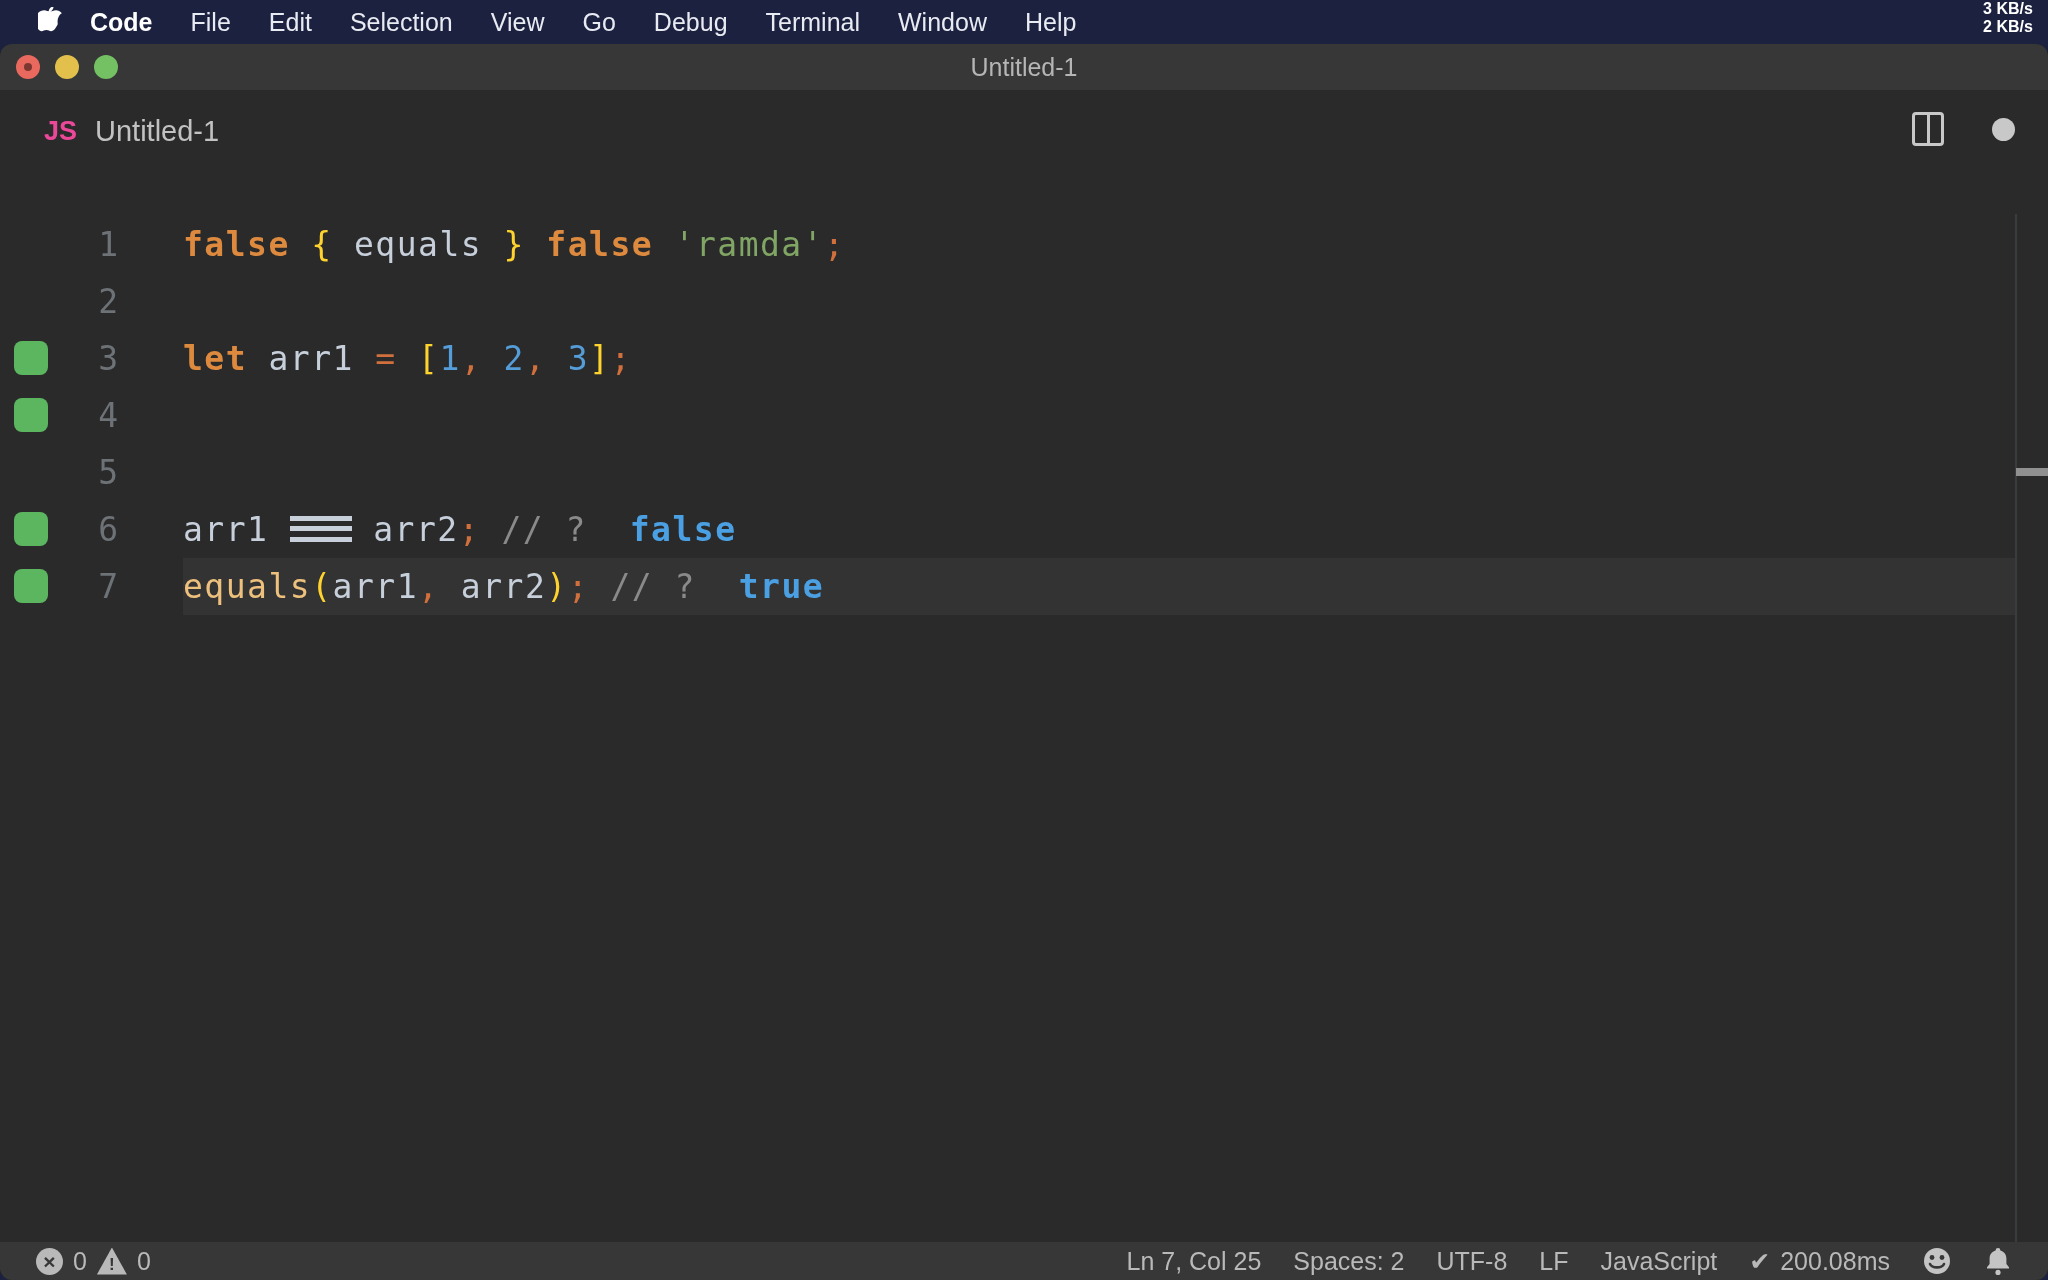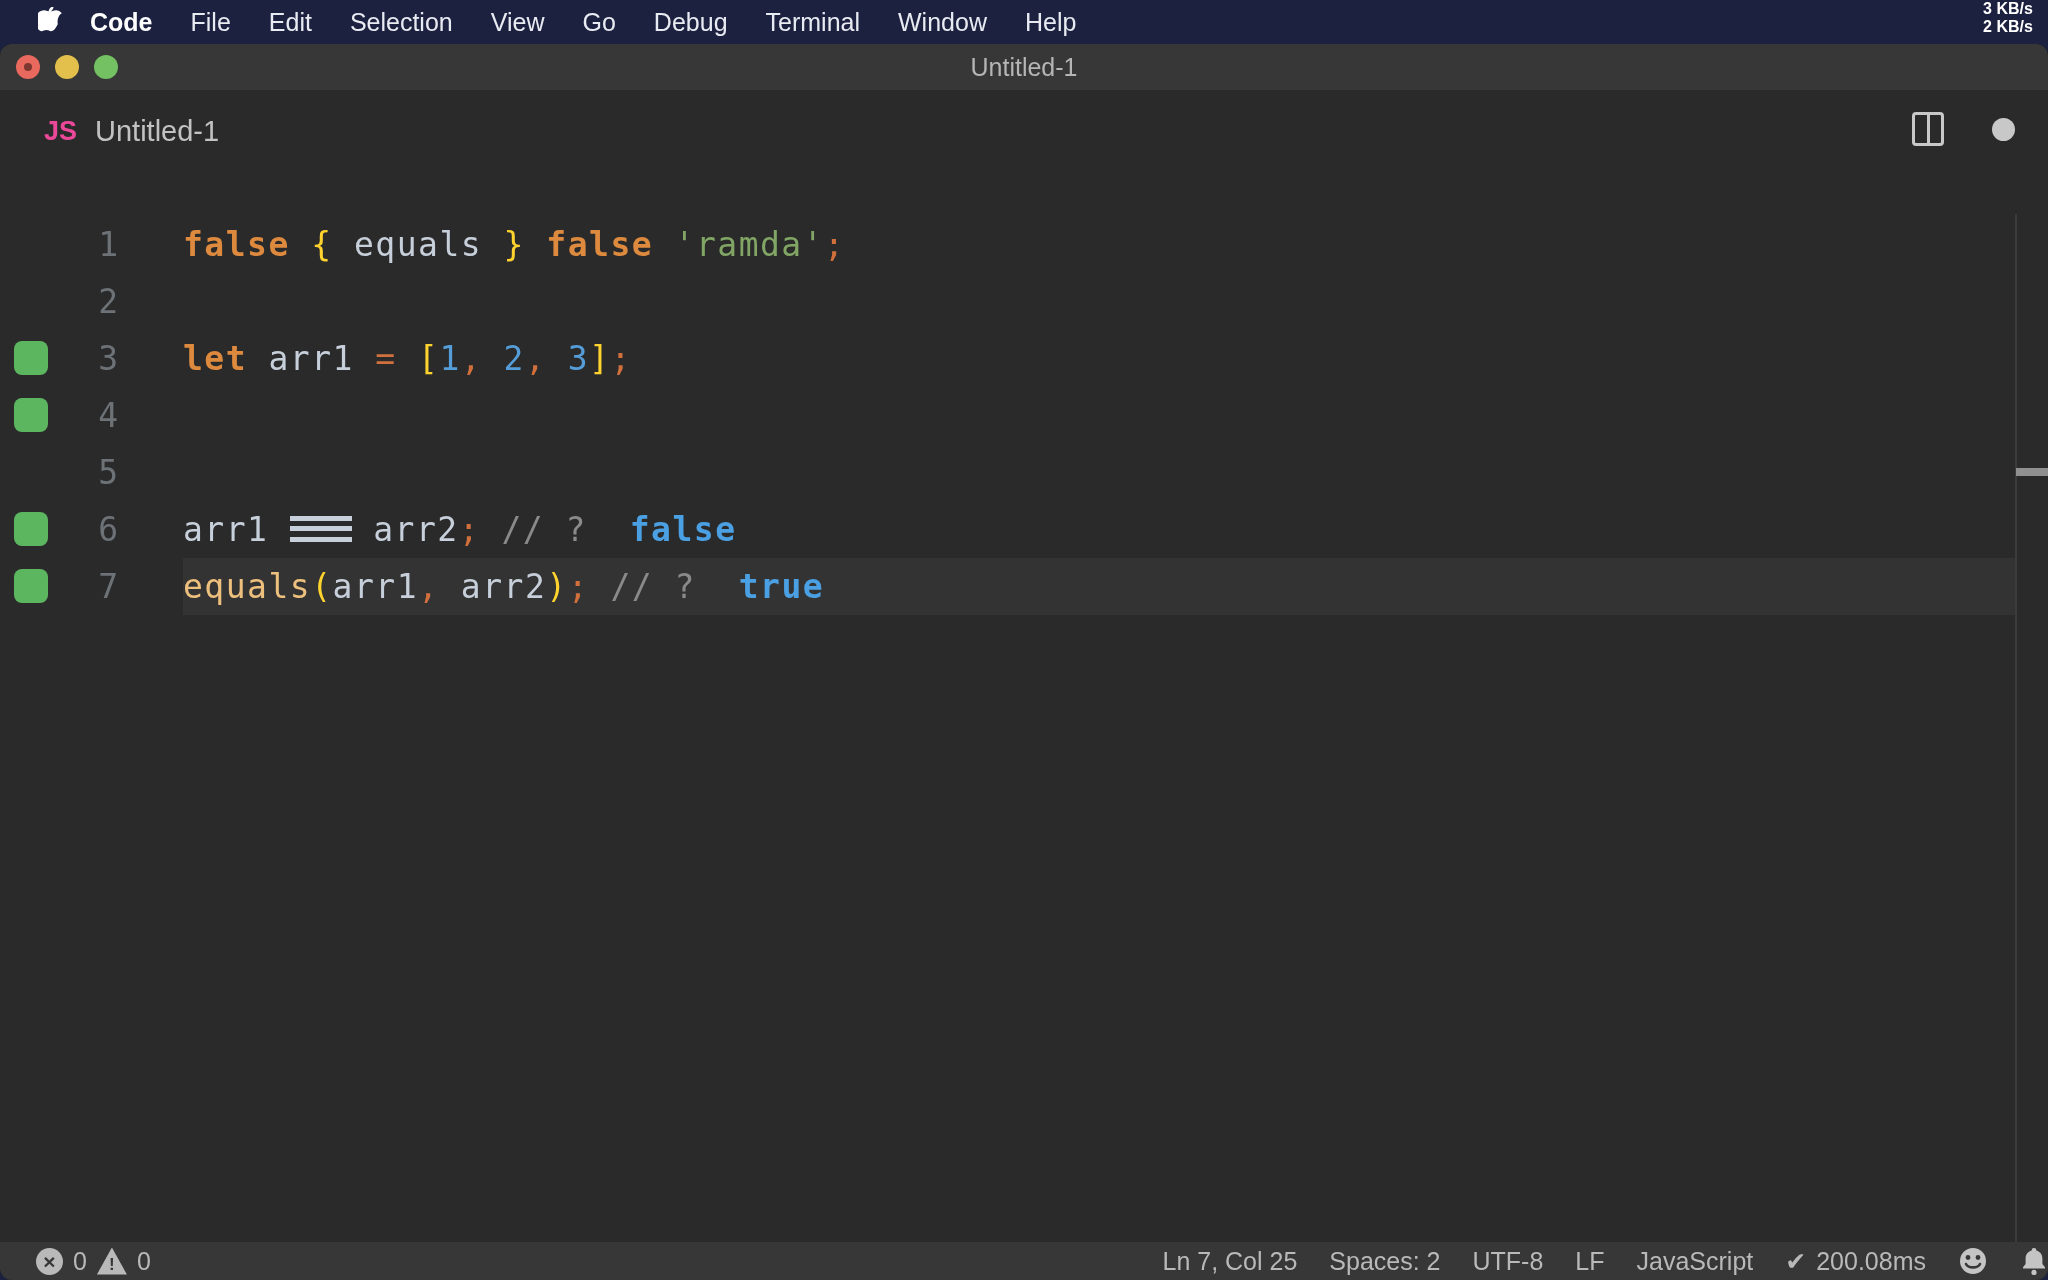--- a/index.html
+++ b/index.html
@@ -72,21 +72,21 @@
   .t-eq3{display:inline-block;width:62px;height:26px;vertical-align:-1px;color:transparent;overflow:hidden;
     background:linear-gradient(to bottom,var(--id) 0 5px,transparent 5px 10.5px,var(--id) 10.5px 15.5px,
     transparent 15.5px 21px,var(--id) 21px 26px);}
   .ruler-line{position:absolute;left:2015px;top:0;width:2px;height:100%;background:#3a3b3c;}
   .ruler-mark{position:absolute;left:2016px;top:254px;width:32px;height:8px;background:#909090;}
 
   
   .statusbar{position:absolute;left:0;bottom:0;width:100%;height:38px;background:var(--chrome-bg);
     color:var(--sbtext);font-size:25px;}
   .sb-left{position:absolute;left:36px;top:0;height:38px;display:flex;align-items:center;gap:14px;}
-  .sb-right{position:absolute;right:0;top:0;height:38px;display:flex;align-items:center;gap:32px;}
+  .sb-right{position:absolute;right:0;top:0;height:38px;display:flex;align-items:center;gap:32px;padding-right:36px;}
   .sb-item{display:flex;align-items:center;gap:10px;}
   .err-ico{width:27px;height:27px;border-radius:50%;background:#b9b9b9;color:#373737;display:flex;
     align-items:center;justify-content:center;font-size:21px;font-weight:bold;line-height:1;}
   .warn-ico{width:30px;height:27px;background:#b9b9b9;clip-path:polygon(50% 0,100% 100%,0 100%);
     color:#373737;display:flex;align-items:flex-end;justify-content:center;font-size:17px;font-weight:bold;line-height:1.15;}
   .check{font-family:"DejaVu Sans",sans-serif;}
 </style>
 </head>
 <body>
 

